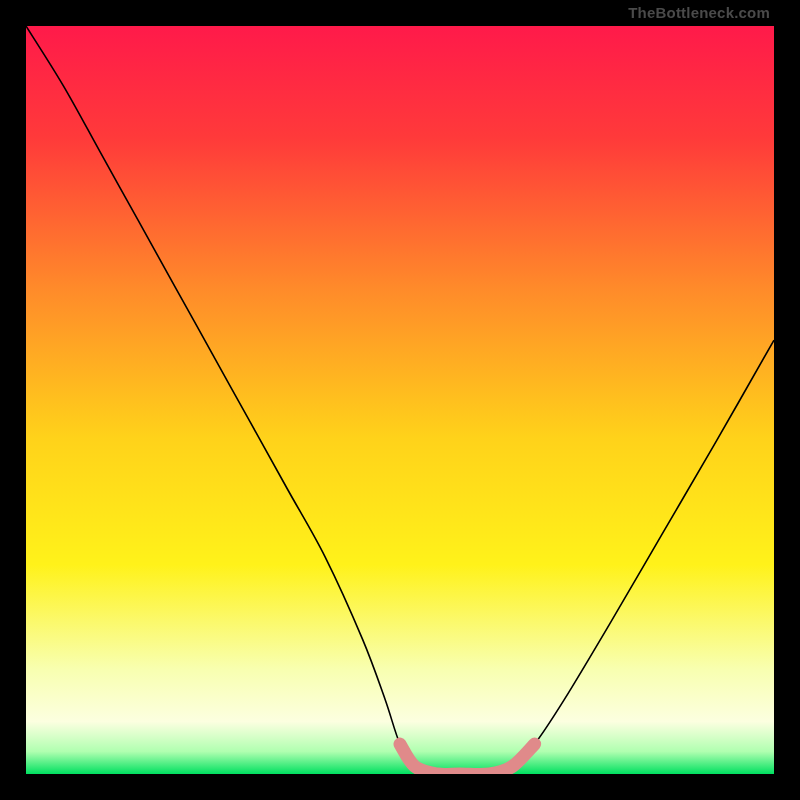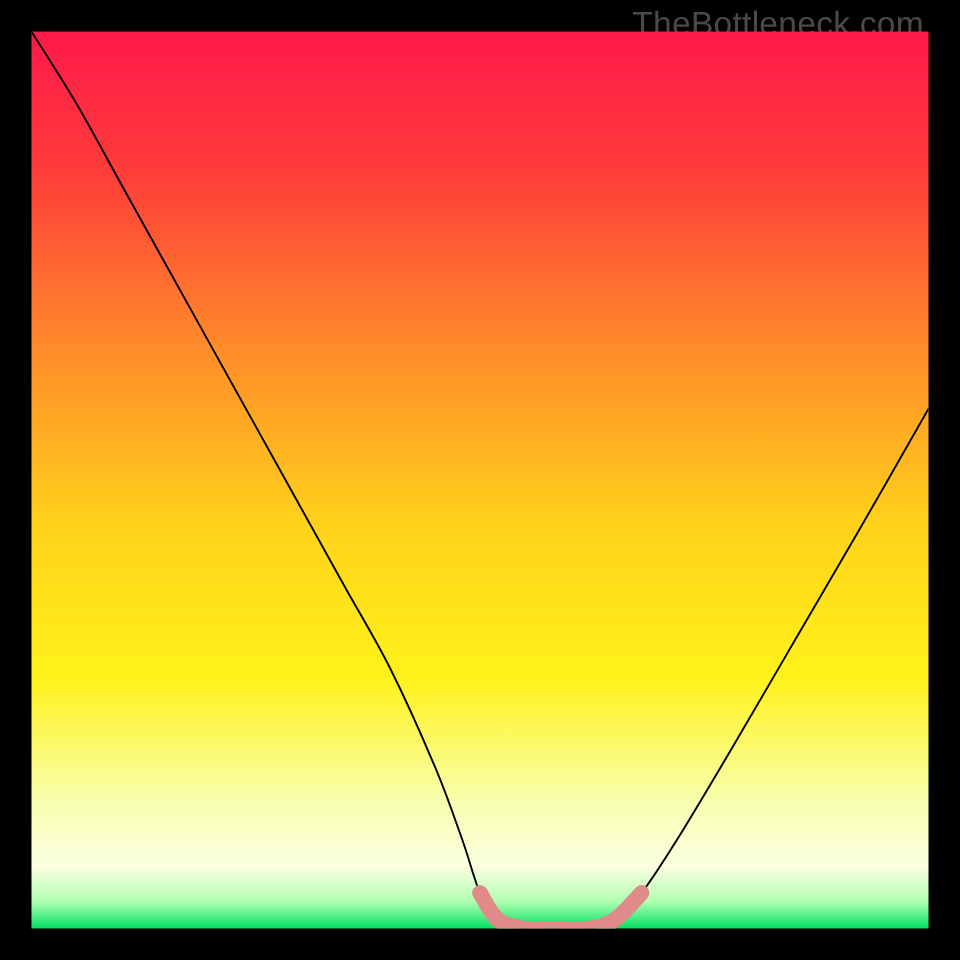--- a/index.html
+++ b/index.html
@@ -1,21 +1,21 @@
 <!DOCTYPE html>
 <html><head>
 <meta charset="utf-8">
 <style>
   * { margin: 0; padding: 0; box-sizing: border-box; }
   body { width: 800px; height: 800px; overflow: hidden; background: #000; font-family: Arial, sans-serif; }
   .container { position: relative; width: 800px; height: 800px; background: #000; }
   .plot-area { position: absolute; left: 26px; top: 26px; width: 748px; height: 748px; overflow: hidden; }
   .gradient-bg { position: absolute; left: 0; top: 0; width: 100%; height: 100%; }
   .curve-svg { position: absolute; left: 0; top: 0; width: 100%; height: 100%; }
-  .watermark { position: absolute; top: 4px; right: 30px; color: #4a4a4a; font-size: 28px; font-weight: 400; letter-spacing: 0.2px; }
+  .watermark { position: absolute; top: 4px; right: 30px; color: #4a4a4a; font-size: 15px; font-weight: 700; letter-spacing: 0.2px; }
 </style>
 </head>
 <body>
 
 <div class="container">
 
   <div class="watermark">TheBottleneck.com</div>
 
   <div class="plot-area">
     <svg class="gradient-bg" viewBox="0 0 748 748" preserveAspectRatio="none">

